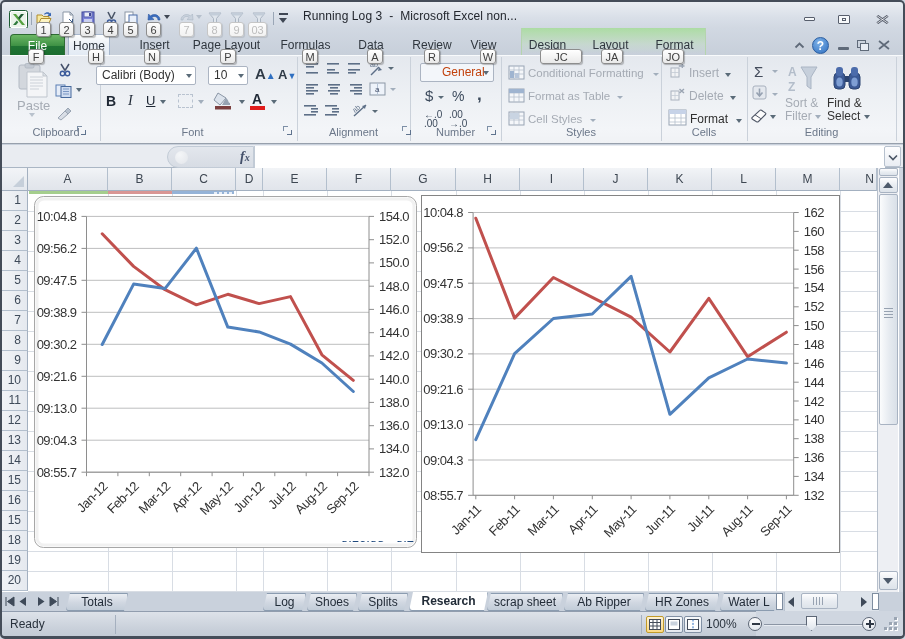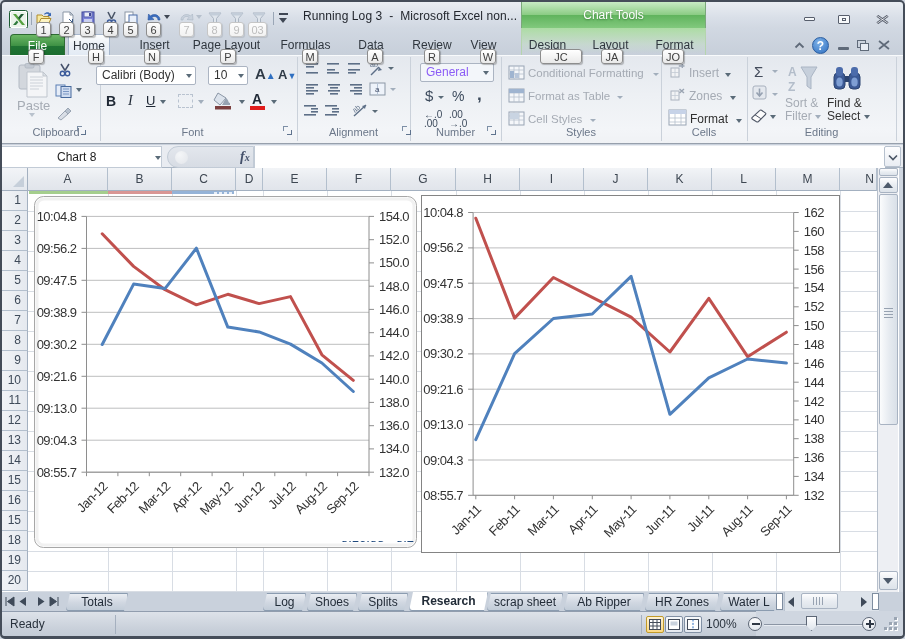--- a/index.html
+++ b/index.html
@@ -106,21 +106,20 @@
         <path d="M2 2 L14 2 L12 4.5 L4 4.5 Z" fill="#c3cdd9"></path>
       </svg>
 <svg class="abs" style="left:251px;top:9px" width="17" height="15" viewBox="0 0 17 15">
         <path d="M2 2 L14 2 L9.5 7.5 L9.5 12 L6.5 13 L6.5 7.5 Z" fill="#dfe5ec" stroke="#aab5c2"></path>
         <path d="M2 2 L14 2 L12 4.5 L4 4.5 Z" fill="#c3cdd9"></path>
       </svg>
 <div class="abs" style="left:273px;top:10px;width:1px;height:13px;background:#9aa6b6"></div>
 <div class="abs" style="left:279px;top:11px;width:9px;height:2px;border-top:2px solid #3f4754"></div>
 <div class="abs" style="left:279px;top:16px;width:0;height:0;border-left:4.5px solid transparent;border-right:4.5px solid transparent;border-top:5px solid #3f4754"></div>
 <div id="title">Running Log 3&nbsp; -&nbsp; Microsoft Excel non...</div>
-<div id="chtools"><span>Chart Tools</span></div>
 <div class="abs" style="left:804px;top:15px;width:11px;height:4px;border:1.5px solid #575e6c;border-radius:1px;background:#f6f8fa"></div>
 <div class="abs" style="left:838px;top:13px;width:12px;height:8.5px;border:1.5px solid #575e6c;border-radius:1px;background:#f6f8fa"></div>
       <div class="abs" style="left:842px;top:15.5px;width:4px;height:3px;border:1.2px solid #575e6c"></div>
 <svg class="abs" style="left:876px;top:13px" width="13" height="9" viewBox="0 0 13 9">
         <path d="M1.2 0.8 L11.8 8.2 M11.8 0.8 L1.2 8.2" stroke="#575e6c" stroke-width="2.6"></path>
         <path d="M1.2 0.8 L11.8 8.2 M11.8 0.8 L1.2 8.2" stroke="#f6f8fa" stroke-width="0.8"></path>
       </svg>
 <div class="kt" style="left:36px;top:20px;width:15px;height:15px;line-height:14px">1</div>
 <div class="kt" style="left:59px;top:20px;width:15px;height:15px;line-height:14px">2</div>
 <div class="kt" style="left:80px;top:20px;width:15px;height:15px;line-height:14px">3</div>
@@ -294,21 +293,21 @@
         <path d="M2 13 L14 2" stroke="#5d6f87" stroke-width="1.4"></path>
         <path d="M14 2 l-4 1 l3 3 Z" fill="#5d6f87"></path>
         <text x="2" y="8" font-size="7" fill="#5d6f87" transform="rotate(-40 5 8)">ab</text>
       </svg>
 <div class="abs" style="left:372px;top:55px;width:0;height:0;border-left:3px solid transparent;border-right:3px solid transparent;border-top:3.5px solid #5a6b78"></div>
 <div class="glabel" style="left:297px;width:113px">Alignment</div>
 <div class="dlg" style="left:402px">
         <b></b>
         <i></i>
       </div>
-<div class="combo" style="left:420px;top:8px;width:74px;height:19px;line-height:17px;padding-left:5px;color:#8b5cf6;background:#f3f6fa">General</div>
+<div class="combo" style="left:420px;top:8px;width:74px;height:19px;line-height:17px;padding-left:21px;color:#c2410c;background:#f3f6fa">General</div>
 <div class="abs" style="left:483px;top:16px;width:0;height:0;border-left:3.5px solid transparent;border-right:3.5px solid transparent;border-top:4px solid #5a6b78"></div>
 <div class="ribtxt" style="left:425px;top:32px;font-size:15px;color:#3c4a5c">$</div>
 <div class="abs" style="left:438px;top:41px;width:0;height:0;border-left:3px solid transparent;border-right:3px solid transparent;border-top:3.5px solid #5a6b78"></div>
 <div class="ribtxt" style="left:452px;top:33px;font-size:14px;color:#3c4a5c">%</div>
 <div class="ribtxt" style="left:477px;top:30px;font-size:17px;font-weight:bold;color:#3c4a5c">,</div>
 <div class="ribtxt" style="left:424px;top:55px;font-size:10px;line-height:9px;color:#3c4a5c">←.0<br>.00</div>
 <div class="ribtxt" style="left:449px;top:55px;font-size:10px;line-height:9px;color:#3c4a5c">.00<br>→.0</div>
 <div class="glabel" style="left:410px;width:91px">Number</div>
 <div class="dlg" style="left:487px">
         <b></b>
@@ -342,21 +341,21 @@
         <path d="M1 8.5 h8 M5 4 v9" stroke="#c3cad4" stroke-width=".8"></path>
         <path d="M10 2 l4.5 0 m-2.2 -2 l0 4 m-1 -2 l-2.5 0" stroke="#9aa4b2" stroke-width="1.3"></path>
       </svg>
 <div class="ribtxt gray" style="left:689px;top:11px">Insert</div>
 <div class="abs" style="left:725px;top:18px;width:0;height:0;border-left:3.5px solid transparent;border-right:3.5px solid transparent;border-top:4px solid #5a6b78"></div>
 <svg class="abs" style="left:670px;top:32px" width="16" height="14" viewBox="0 0 16 14">
         <rect x="1" y="4" width="8" height="9" fill="#f2f3f5" stroke="#aab2be"></rect>
         <path d="M1 8.5 h8 M5 4 v9" stroke="#c3cad4" stroke-width=".8"></path>
         <path d="M9.5 2 l4.5 4 m0 -4 l-4.5 4" stroke="#9aa4b2" stroke-width="1.4"></path>
       </svg>
-<div class="ribtxt gray" style="left:689px;top:34px">Zones</div>
+<div class="ribtxt gray" style="left:689px;top:34px">Delete</div>
 <div class="abs" style="left:730px;top:41px;width:0;height:0;border-left:3.5px solid transparent;border-right:3.5px solid transparent;border-top:4px solid #5a6b78"></div>
 <svg class="abs" style="left:668px;top:54px" width="19" height="17" viewBox="0 0 19 17">
         <rect x="1" y="1" width="17" height="15" fill="#fff" stroke="#98a4b4"></rect>
         <rect x="1" y="1" width="17" height="4" fill="#c7d3e8"></rect>
         <path d="M1 9 h17 M1 13 h17 M7 5 v11 M13 5 v11" stroke="#b6c0cd" stroke-width=".8"></path>
       </svg>
 <div class="ribtxt" style="left:690px;top:57px;color:#2f2f2f">Format</div>
 <div class="abs" style="left:736px;top:64px;width:0;height:0;border-left:3.5px solid transparent;border-right:3.5px solid transparent;border-top:4px solid #5a6b78"></div>
 <div class="glabel" style="left:661px;width:86px">Cells</div>
 <div class="ribtxt" style="left:754px;top:8px;font-size:15px;color:#444c5c">Σ</div>
@@ -383,24 +382,20 @@
 <rect x="4" y="4" width="7" height="9" rx="3" fill="#4c6cab"></rect>
         <rect x="19" y="4" width="7" height="9" rx="3" fill="#4c6cab"></rect>
 <rect x="13" y="13" width="4" height="6" fill="#2c4470"></rect>
 <ellipse cx="7.5" cy="19" rx="3.2" ry="4.5" fill="#7f9fd4"></ellipse>
         <ellipse cx="22.5" cy="19" rx="3.2" ry="4.5" fill="#7f9fd4"></ellipse>
 </svg>
 <div class="ribtxt" style="left:827px;top:42px;line-height:13px;color:#333">Find &amp;<br>Select <span class="car"></span></div>
 <div class="glabel" style="left:747px;width:149px">Editing</div>
 </div>
 <div id="fbar">
-<div id="namebox">
-        <span style="position:absolute;left:55px;top:3px">Chart 8</span>
-        <span class="car" style="position:absolute;left:153px;top:9px"></span>
-      </div>
 <div id="fxpill">
         <div style="position:absolute;left:7px;top:4px;width:13px;height:13px;border-radius:7px;background:radial-gradient(circle at 35% 30%,#f4f6f8,#e2e5ea)"></div>
         <span style="position:absolute;left:72px;top:2px;font-size:14px;font-style:italic;font-family:'Liberation Serif',serif;font-weight:bold;color:#44506a">f<span style="font-size:10px">x</span></span>
       </div>
 <div id="finput"></div>
 <div id="fexp">
         <svg style="position:absolute;left:3px;top:7px" width="10" height="7" viewBox="0 0 10 7">
           <path d="M1 1.5 L5 5.5 L9 1.5" fill="none" stroke="#4a5565" stroke-width="1.6"></path>
         </svg>
       </div>

